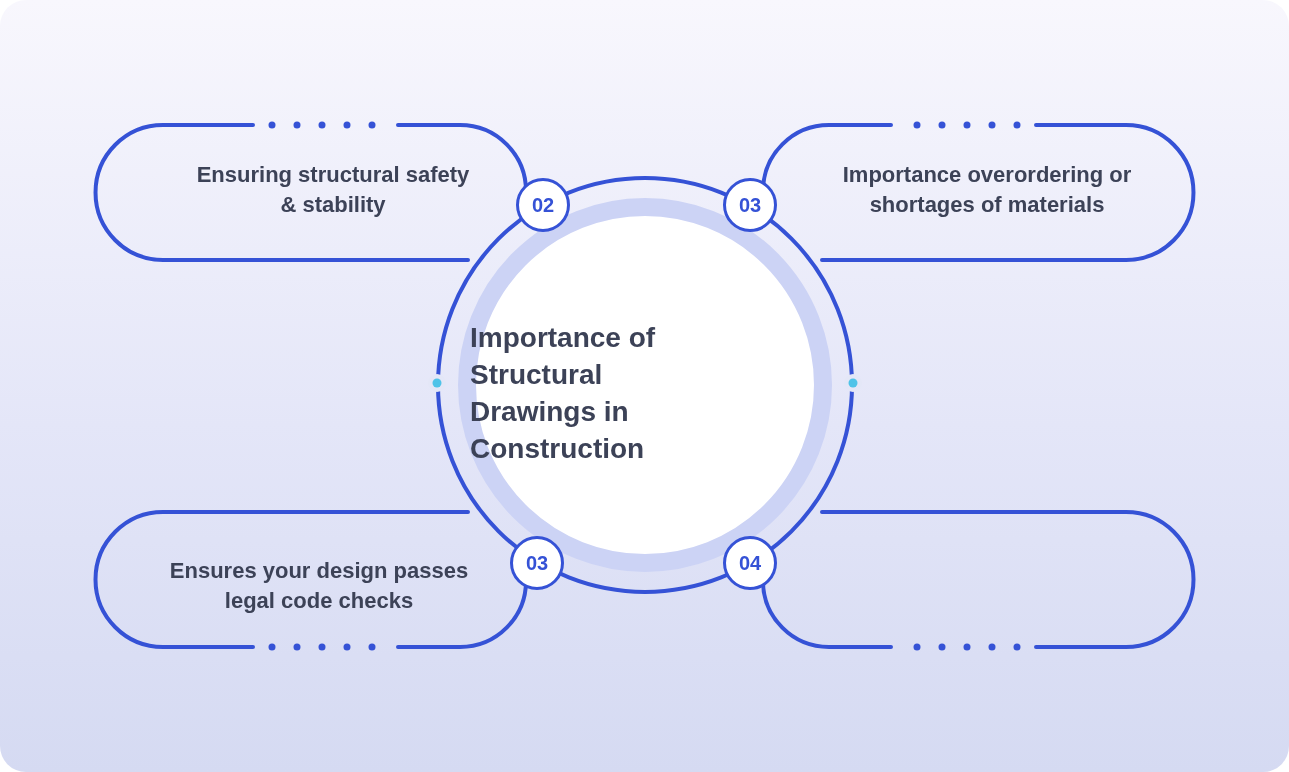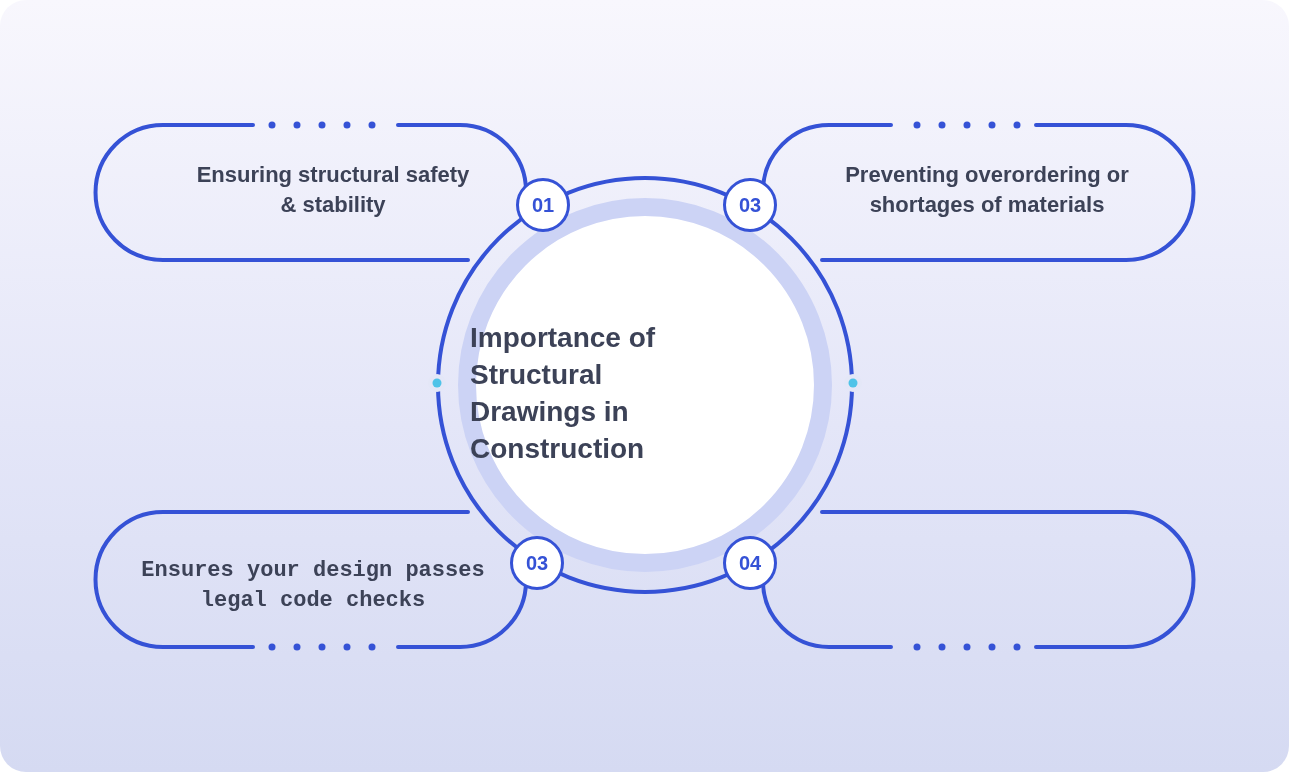--- a/index.html
+++ b/index.html
@@ -59,21 +59,21 @@
     font-size:20px;
     font-weight:700;
     display:flex;align-items:center;justify-content:center;
   }
   .badge-01{left:516px;top:178px;}
   .badge-02{left:723px;top:178px;}
   .badge-03{left:510px;top:536px;}
   .badge-04{left:723px;top:536px;}
   .label-1{left:95px;top:160px;padding-left:36px;}
   .label-2{left:767px;top:160px;}
-  .label-3{left:93px;top:556px;font-family:Liberation Mono, monospace;}
+  .label-3{left:99px;top:556px;}
   .label-4{left:767px;top:556px;}
 </style>
 </head>
 <body>
 
 <div class="card">
 
   <svg class="artwork" viewBox="0 0 1289 772">
 
     <circle class="line" cx="645" cy="385" r="207"></circle>
@@ -125,25 +125,25 @@
     <circle class="cyan" cx="853" cy="383" r="4.5"></circle>
 
     <circle class="ring" cx="645" cy="385" r="178"></circle>
   </svg>
 
   <div class="center-title">Importance of
 Structural
 Drawings in
 Construction</div>
 
-  <div class="badge badge-01">01</div>
+  <div class="badge badge-01">02</div>
   <div class="badge badge-02">03</div>
   <div class="badge badge-03">03</div>
   <div class="badge badge-04">04</div>
 
   <div class="label label-1">Ensuring structural safety
 &amp; stability</div>
-  <div class="label label-2">Preventing overordering or
+  <div class="label label-2">Importance overordering or
 shortages of materials</div>
   <div class="label label-3">Ensures your design passes
 legal code checks</div>
 
 </div>
 
 </body></html>

